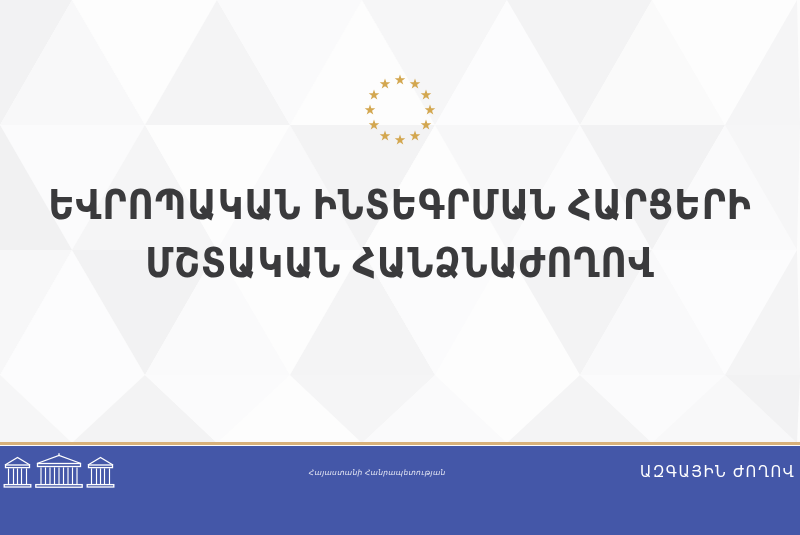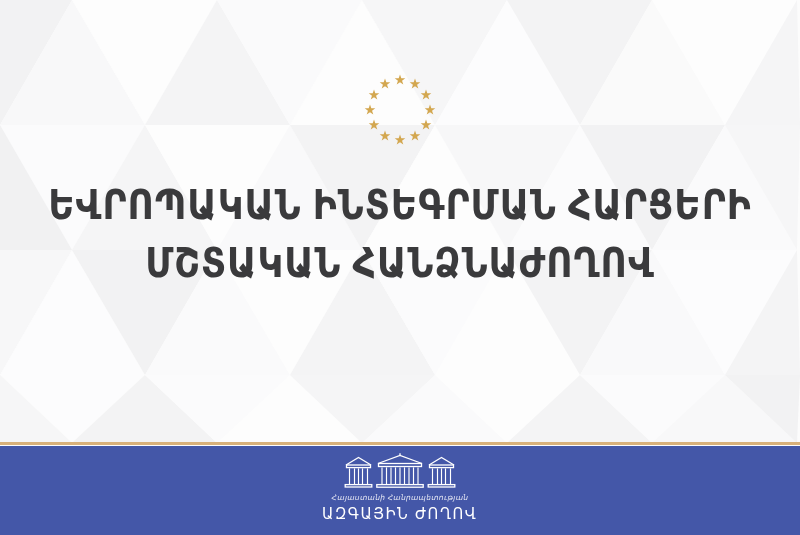--- a/index.html
+++ b/index.html
@@ -41,21 +41,21 @@
     background:#d8b17a;
   }
   #footer-band{
     position:absolute;left:0;top:446px;width:800px;height:89px;
     background:#4457a8;
   }
 
   
   #logo{
     position:absolute;left:0;top:452px;width:800px;
-    display:flex;flex-direction:column;align-items:center;justify-content:space-between;
+    display:flex;flex-direction:row;align-items:center;justify-content:space-between;
   }
   #logo-mark{width:118px;height:38px;display:block;}
   #logo-subtitle{
     color:#e7e9f5;
     font-size:7.5px;
     line-height:10px;
     letter-spacing:.3px;
     font-style:italic;
     margin-top:3px;
     white-space:nowrap;

